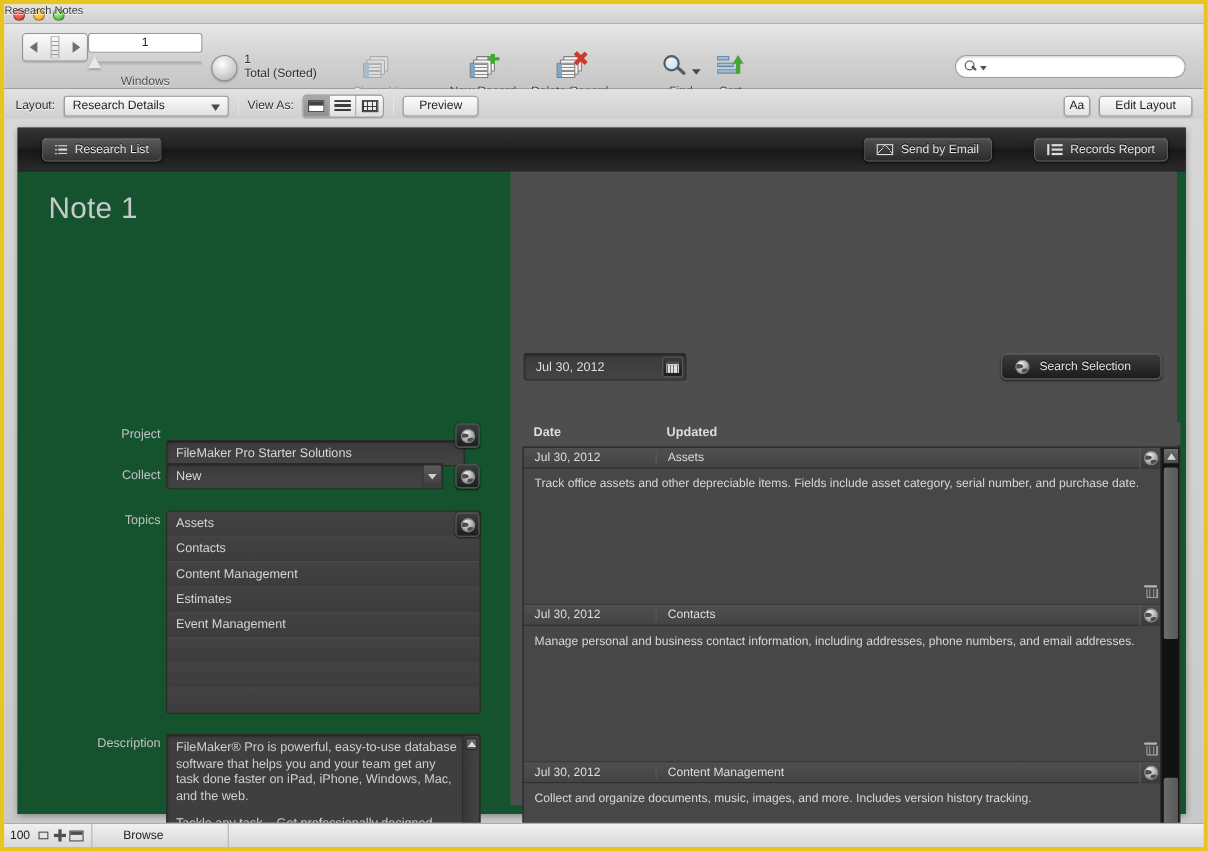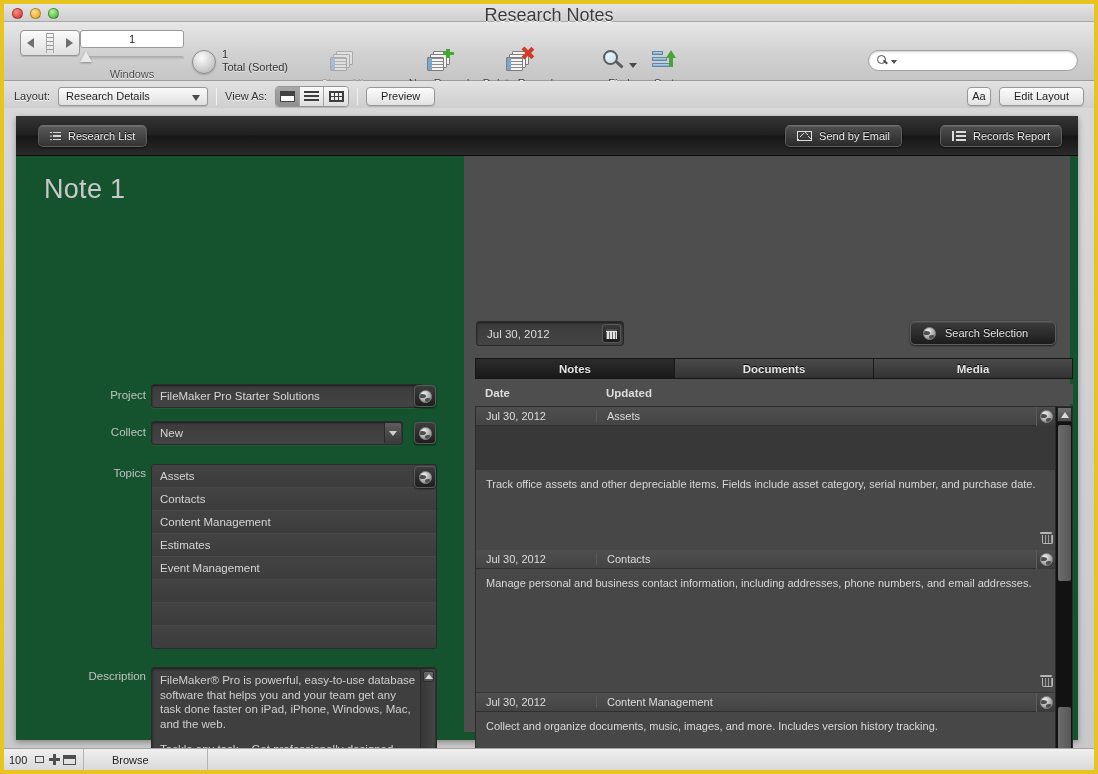--- a/index.html
+++ b/index.html
@@ -16,21 +16,21 @@
     background: #ededed;
   }
   
   .titlebar {
     position: absolute; top: 0; left: 0; right: 0; height: 18px;
     background: linear-gradient(to bottom, #e4e4e4 0%, #cfcfcf 100%);
     border-bottom: 1px solid #a9a9a9;
   }
   .title-text {
     position: absolute; top: 1px; left: 0; right: 0;
-    text-align: center; font-size: 18px; color: #3a3a3a;
+    font-size: 10px; color: #3a3a3a;
     text-shadow: 0 1px 0 #fff;
   }
   .traffic { position: absolute; top: 4px; left: 8px; display: flex; gap: 7px; }
   .tl { width: 11px; height: 11px; border-radius: 50%; border: 1px solid rgba(0,0,0,.3); }
   .tl.red    { background: radial-gradient(circle at 35% 30%, #ff8c80, #e24b3e 70%, #b5372d); }
   .tl.yellow { background: radial-gradient(circle at 35% 30%, #ffdf90, #f0b133 70%, #c08820); }
   .tl.green  { background: radial-gradient(circle at 35% 30%, #b9f39b, #5ec14a 70%, #3f9632); }
 
   
   .toolbar {
@@ -578,21 +578,21 @@
         </div>
       </div>
 
       <div class="doc-body">
 
         <div class="right-panel-bg"></div>
 
         <div class="note-title">Note 1</div>
 
         <div class="flabel" style="left:40px; top:233px; width:90px;">Project</div>
-        <div class="ffield" style="left:135px; top:228px; width:272px; height:24px;">FileMaker Pro Starter Solutions</div>
+        <div class="ffield" style="left:135px; top:244px; width:272px; height:24px;">FileMaker Pro Starter Solutions</div>
         <div class="globe-btn" style="left:398px; top:229px;">
           <span class="globe"></span>
         </div>
 
         <div class="flabel" style="left:40px; top:270px; width:90px;">Collect</div>
         <div class="ffield" style="left:135px; top:265px; width:252px; height:24px;">
           <span>New</span>
           <span class="dd-arrow">
               <i></i>
             </span>
@@ -635,39 +635,34 @@
           <span class="cal-btn">
             <span class="cal-ico"></span>
           </span>
         </div>
 
         <div class="search-sel">
           <span class="globe"></span>
           <span>Search Selection</span>
         </div>
 
-        <div class="tabs">
-          <div class="tab active">Notes</div>
-          <div class="tab">Documents</div>
-          <div class="tab">Media</div>
-        </div>
 
         <div class="list-head">
           <span class="c1">Date</span>
           <span class="c2">Updated</span>
         </div>
 
         <div class="notes-area">
 
           <div class="note-item" style="top:0; height:142px;">
             <div class="note-bar">
               <span class="d">Jul 30, 2012</span>
               <span class="s">Assets</span>
             </div>
-            <div class="note-body" style="height:123px;margin-top:44px;">Track office assets and other depreciable items. Fields include asset category, serial number, and purchase date.</div>
+            <div class="note-body" style="height:123px;">Track office assets and other depreciable items. Fields include asset category, serial number, and purchase date.</div>
             <div class="note-globe">
                 <span class="globe"></span>
               </div>
             <div class="note-trash">
                 <span class="trash"></span>
               </div>
           </div>
 
           <div class="note-item" style="top:143px; height:142px;">
             <div class="note-bar">

